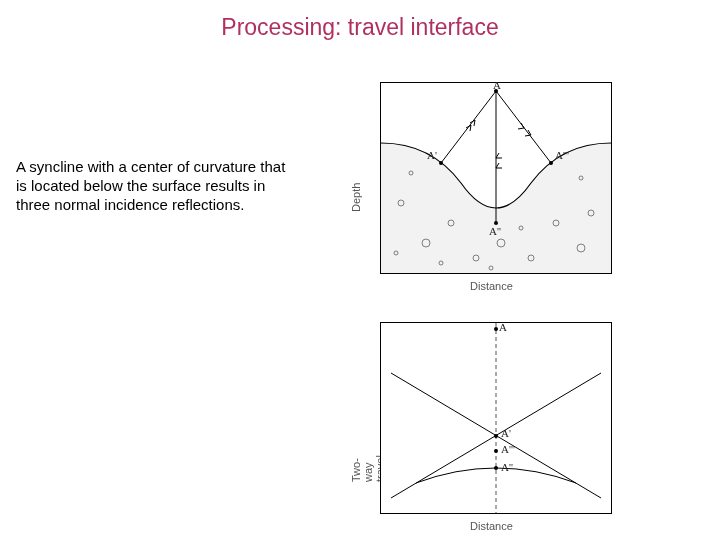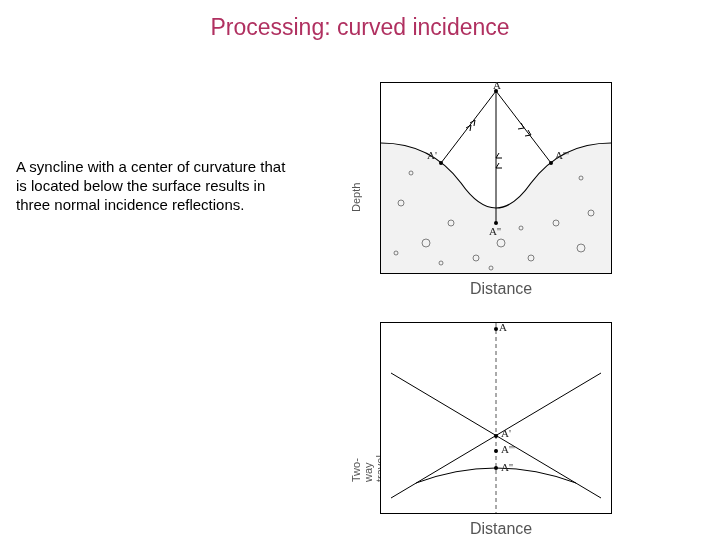--- a/index.html
+++ b/index.html
@@ -6,40 +6,40 @@
   .slide{position:relative;width:720px;height:540px;}
   .title{position:absolute;left:0;right:0;top:14px;text-align:center;font-size:23px;color:#b03060;}
   .body-text{position:absolute;left:16px;top:158px;width:280px;font-size:15px;line-height:1.25;color:#000;}
   .figure{position:absolute;left:340px;top:82px;width:300px;height:440px;}
   .panel{position:relative;border:1.5px solid #000;background:#fff;}
   .panel-a{left:40px;top:0;width:230px;height:190px;position:absolute;}
   .panel-b{left:40px;top:240px;width:230px;height:190px;position:absolute;}
   .ylabel{position:absolute;left:10px;width:14px;text-align:center;font-size:11px;color:#555;transform:rotate(-90deg);transform-origin:left top;}
   .ylabel-a{top:130px;}
   .ylabel-b{top:400px;}
-  .xlabel{position:absolute;font-size:16px;color:#555;}
+  .xlabel{position:absolute;font-size:11px;color:#555;}
   .xlabel-a{left:130px;top:198px;}
   .xlabel-b{left:130px;top:438px;}
   .panel-tag{position:absolute;left:44px;font-size:12px;color:#444;}
   .tag-a{top:4px;}
   .tag-b{top:244px;}
   .pt-label{position:absolute;font-size:11px;color:#222;font-family:"Times New Roman",serif;}
   .syncline-curve{stroke:#000;stroke-width:1.2;fill:none;}
   .ray{stroke:#000;stroke-width:1;fill:none;}
   .pt-dot{fill:#000;}
   .dots-texture circle{fill:none;stroke:#333;stroke-width:0.6;}
   .bowtie{stroke:#000;stroke-width:1;fill:none;}
   .dashed{stroke:#555;stroke-width:1;stroke-dasharray:4 3;fill:none;}
 </style>
 </head>
 <body>
 
 <div class="slide">
 
-  <div class="title">Processing: curved incidence</div>
+  <div class="title">Processing: travel interface</div>
 
   <div class="body-text">A syncline with a center of curvature that is located below the surface results in three normal incidence reflections.</div>
 
   <div class="figure">
 
     <div class="panel-tag tag-a">(a)</div>
     <div class="ylabel ylabel-a">Depth</div>
     <div class="panel panel-a">
       <svg width="230" height="190" viewBox="0 0 230 190">
 

